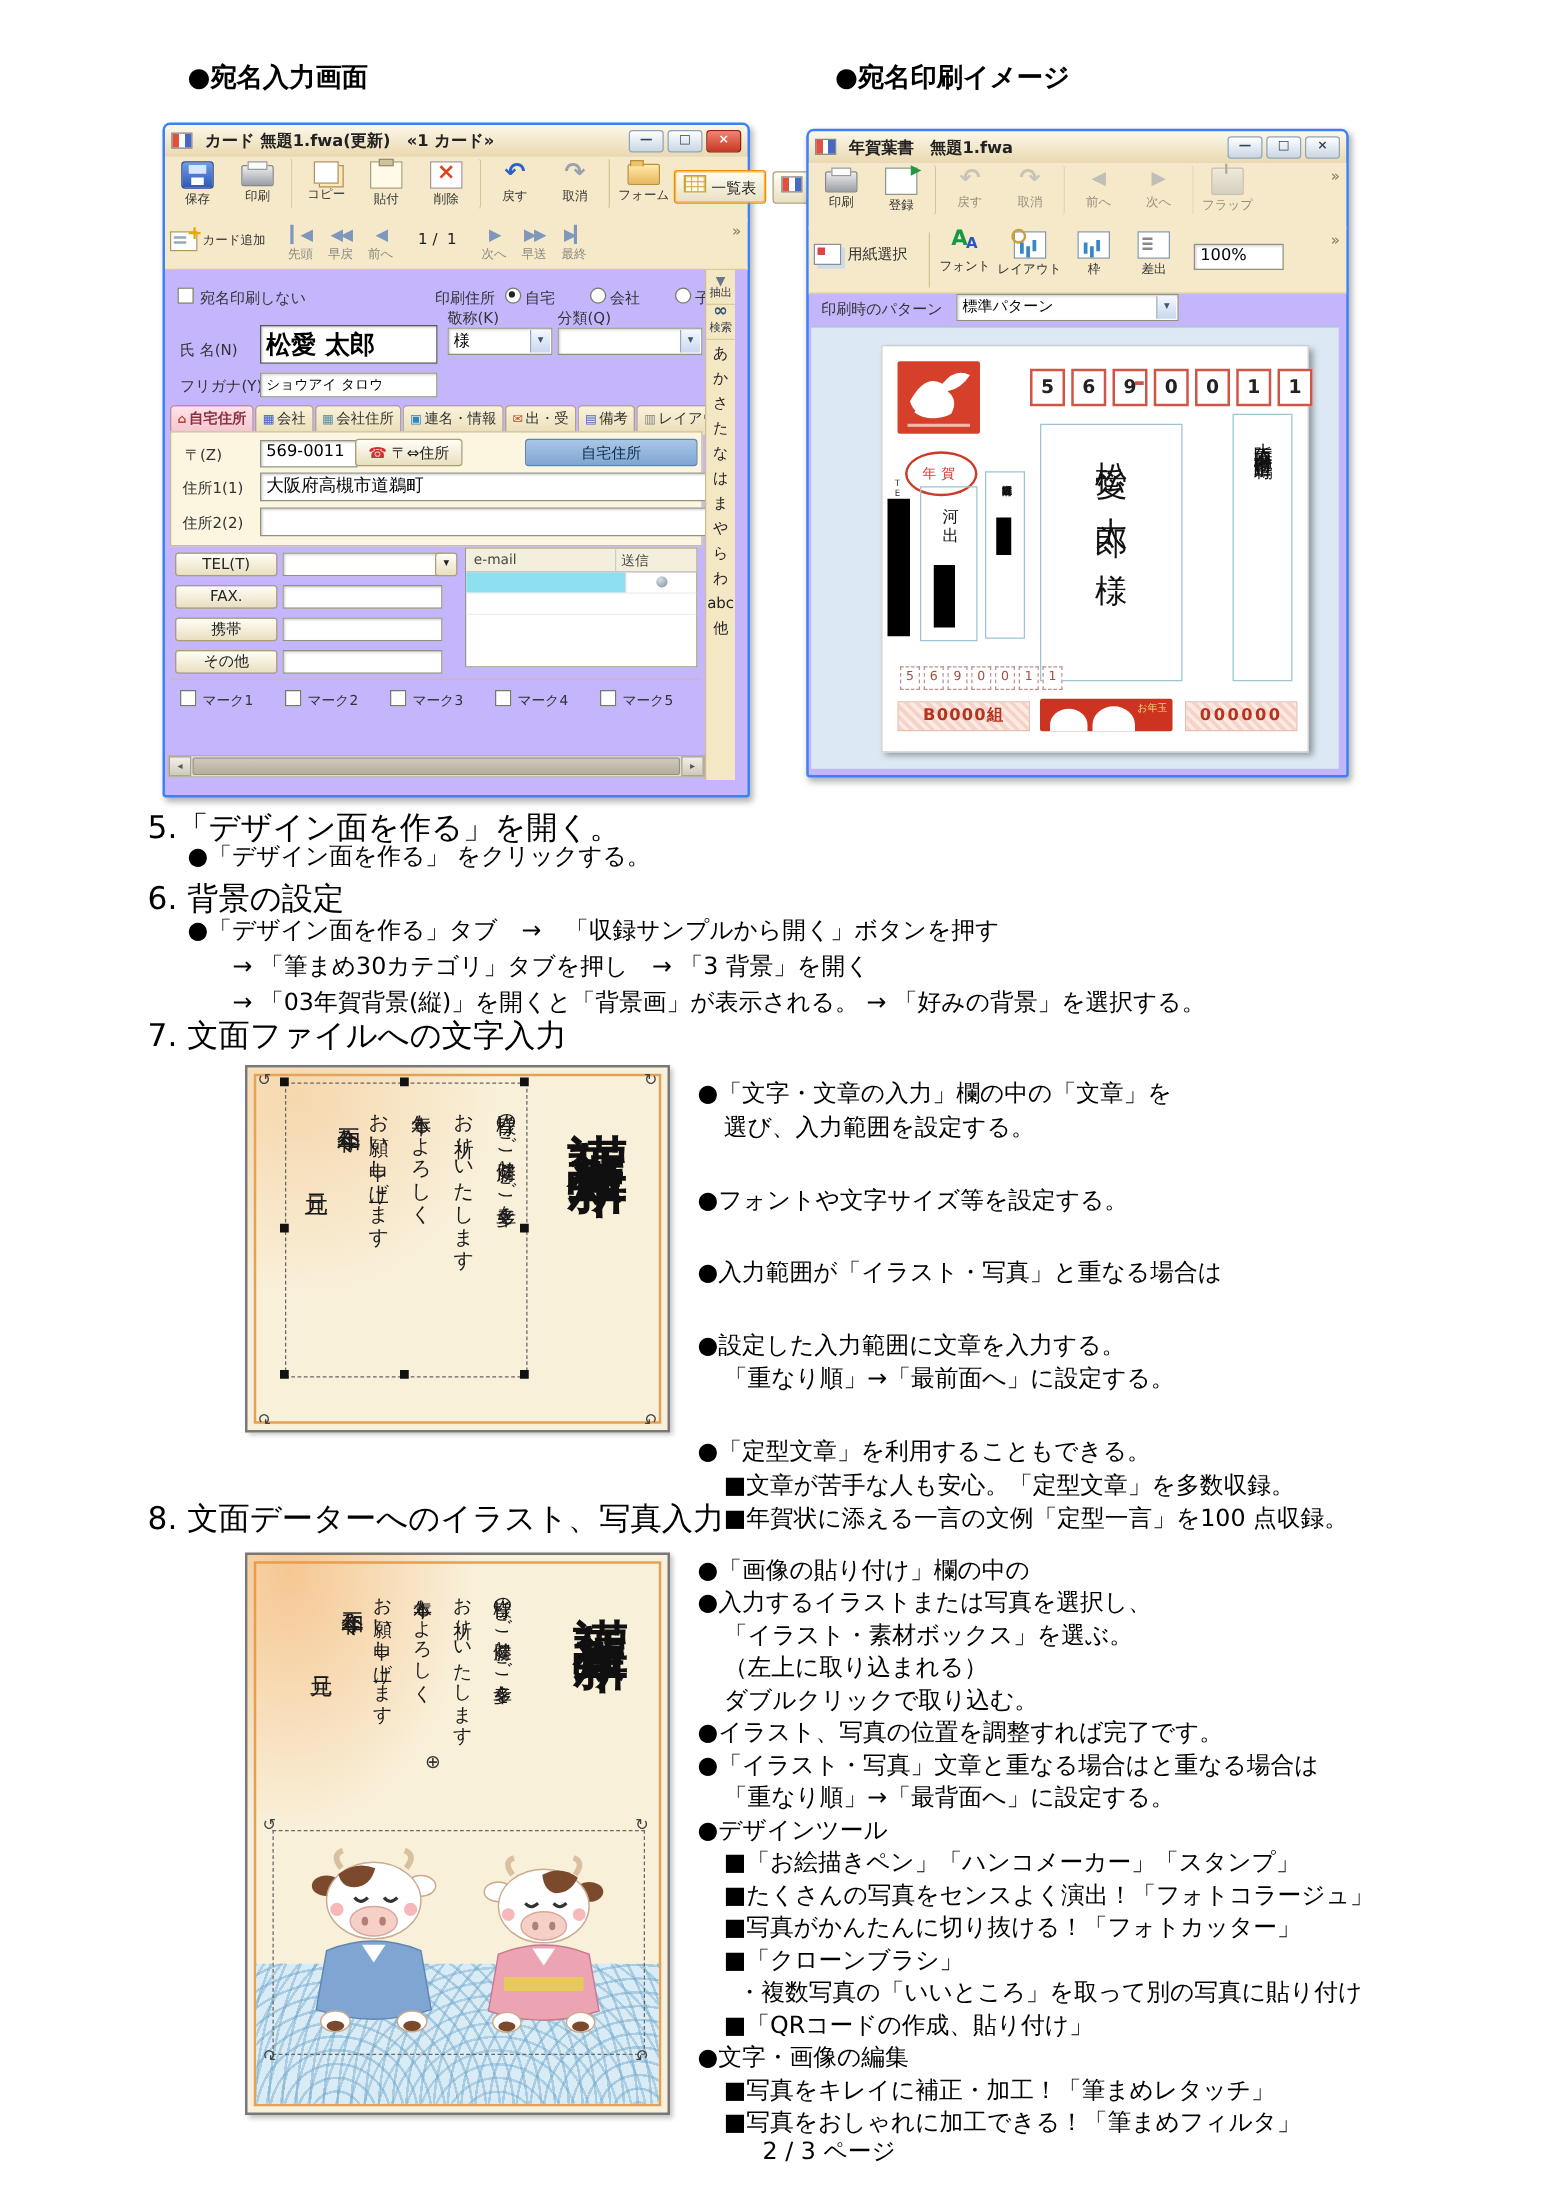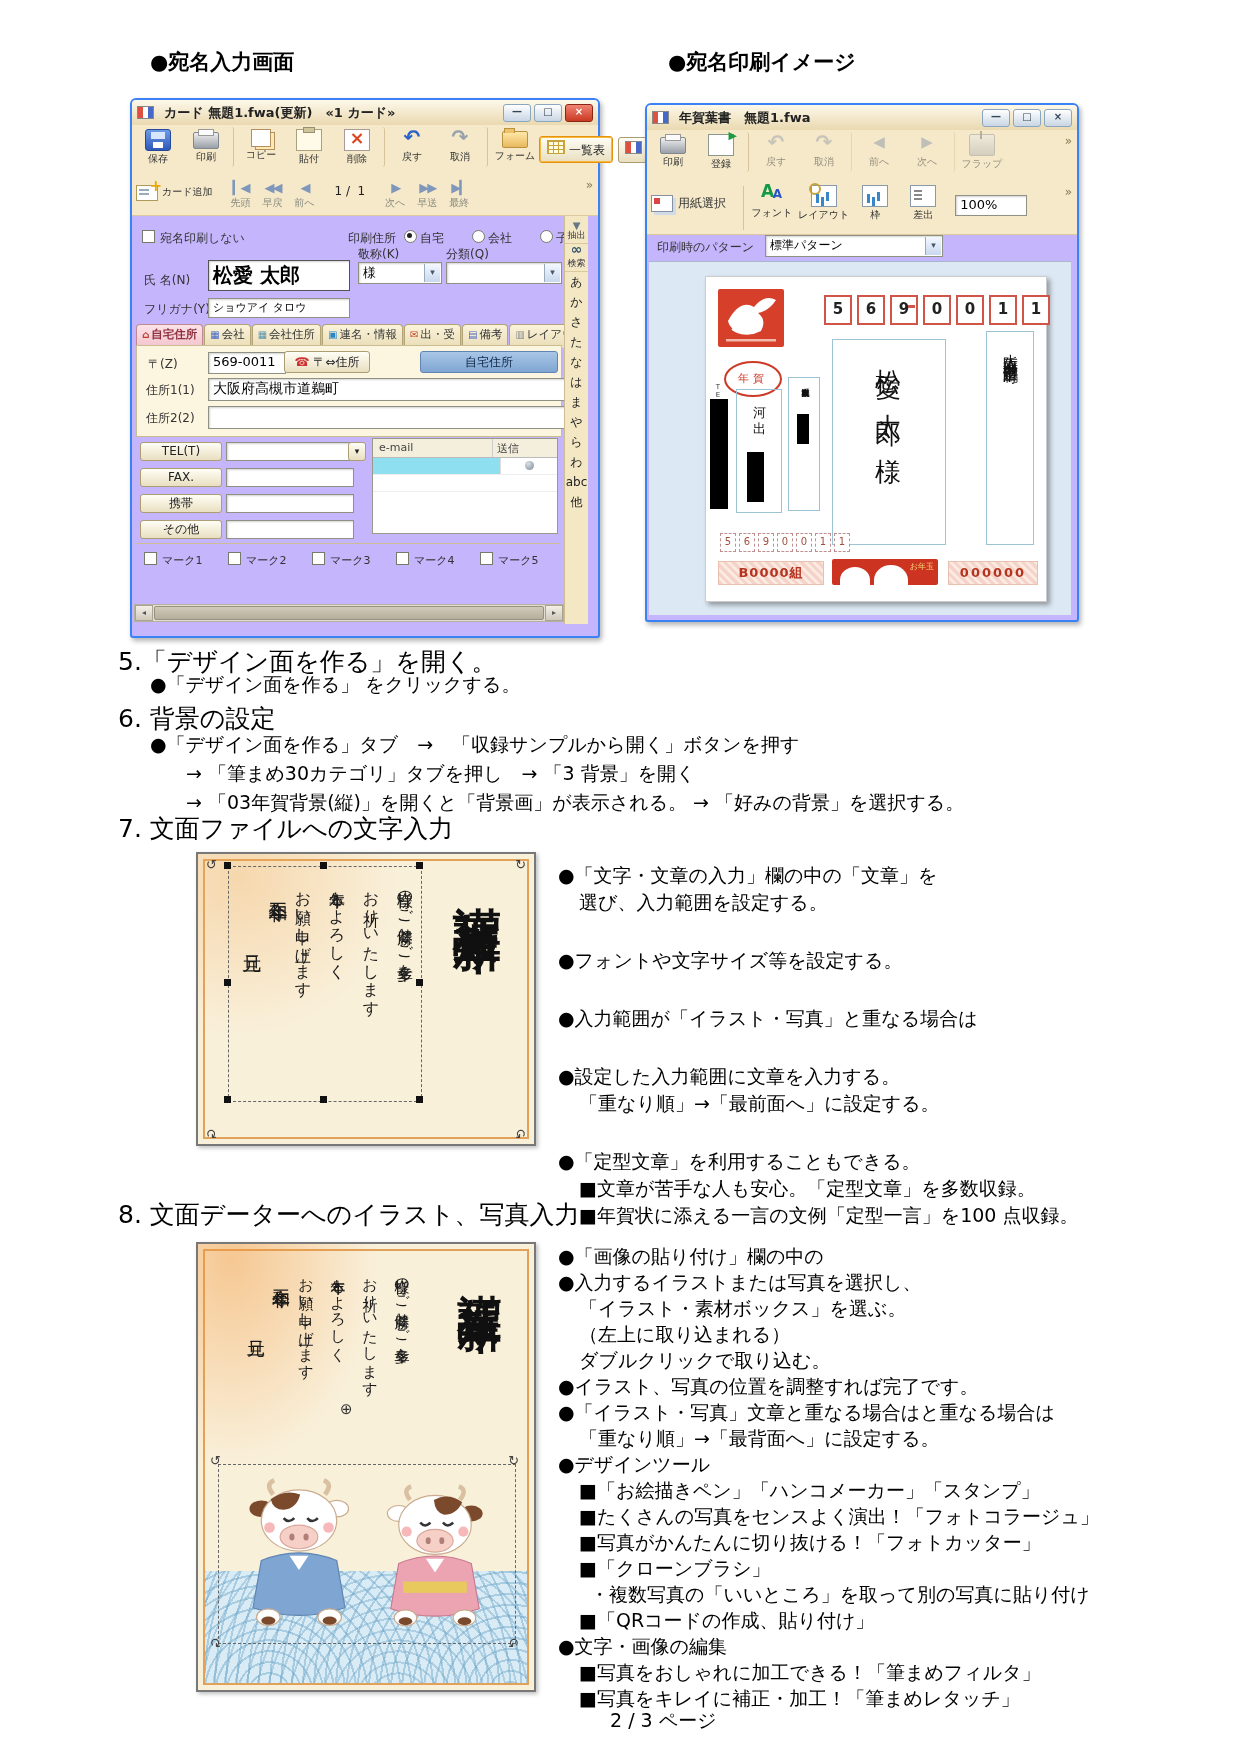--- a/index.html
+++ b/index.html
@@ -568,18 +568,18 @@
       <div class="bl b">●「イラスト・写真」文章と重なる場合はと重なる場合は</div>
       <div class="bl cont">「重なり順」→「最背面へ」に設定する。</div>
       <div class="bl b">●デザインツール</div>
       <div class="bl sq">■「お絵描きペン」「ハンコメーカー」「スタンプ」</div>
       <div class="bl sq">■たくさんの写真をセンスよく演出！「フォトコラージュ」</div>
       <div class="bl sq">■写真がかんたんに切り抜ける！「フォトカッター」</div>
       <div class="bl sq">■「クローンブラシ」</div>
       <div class="bl dot">・複数写真の「いいところ」を取って別の写真に貼り付け</div>
       <div class="bl sq">■「QRコードの作成、貼り付け」</div>
       <div class="bl b">●文字・画像の編集</div>
+      <div class="bl sq">■写真をキレイに補正・加工！「筆まめレタッチ」</div>
       <div class="bl sq">■写真をおしゃれに加工できる！「筆まめフィルタ」</div>
-      <div class="bl sq">■写真をキレイに補正・加工！「筆まめレタッチ」</div>
     </div>
 
   <div class="footer" style="left:610px;top:1708px">2 / 3 ページ</div>
 </div>
 
 </body></html>

